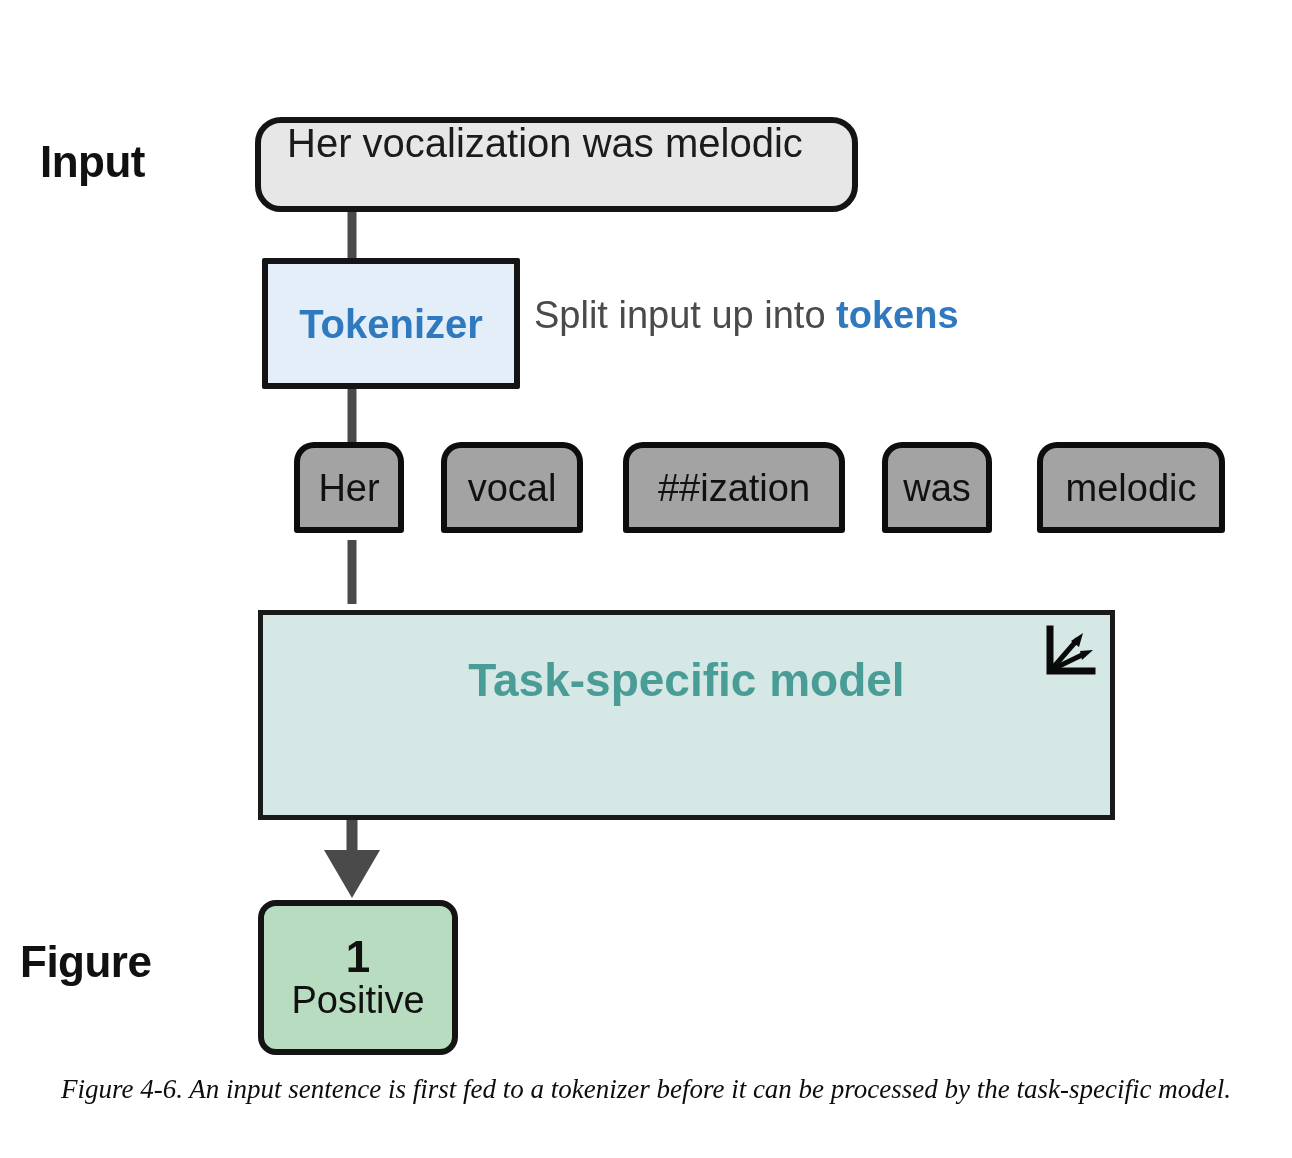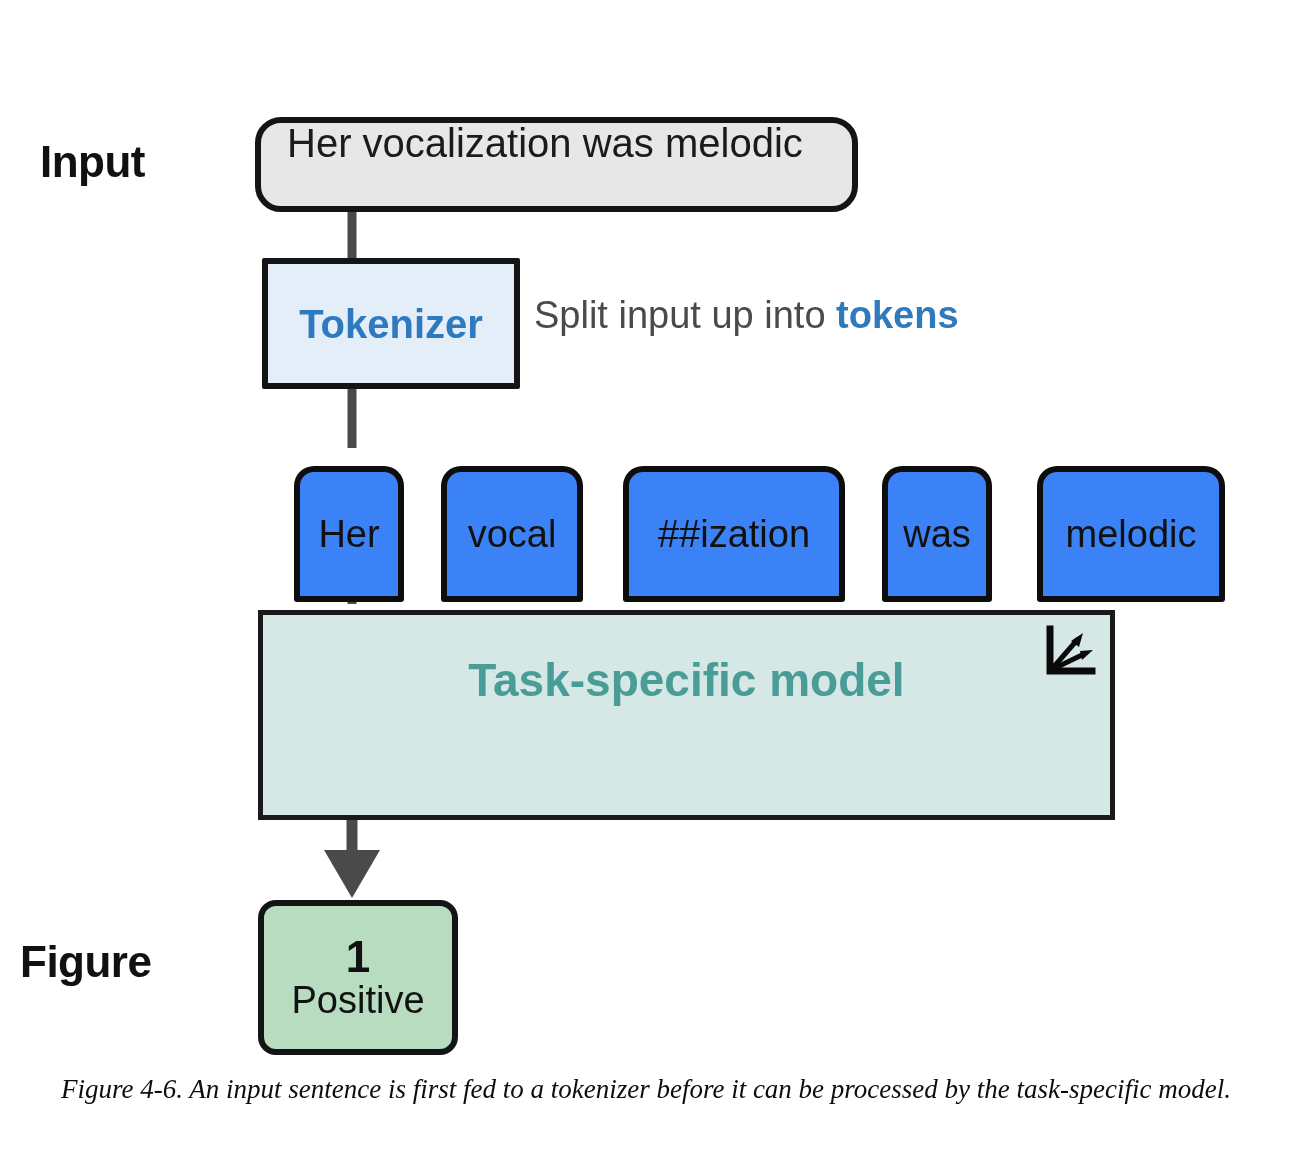--- a/index.html
+++ b/index.html
@@ -86,23 +86,23 @@
     white-space: nowrap;
     line-height: 1;
   }
   .tokenizer-caption .hl {
     font-weight: bold;
     color: #2f79bf;
   }
 
   
   .token-box {
-    top: 466px;
-    height: 136px;
-    background: #3b82f6;
+    top: 442px;
+    height: 91px;
+    background: #a3a3a3;
     border: 6px solid #0d0d0d;
     border-radius: 20px 20px 3px 3px;
     box-sizing: border-box;
     display: flex;
     align-items: center;
     justify-content: center;
   }
   .token-text {
     font-size: 38px;
     color: #111111;

